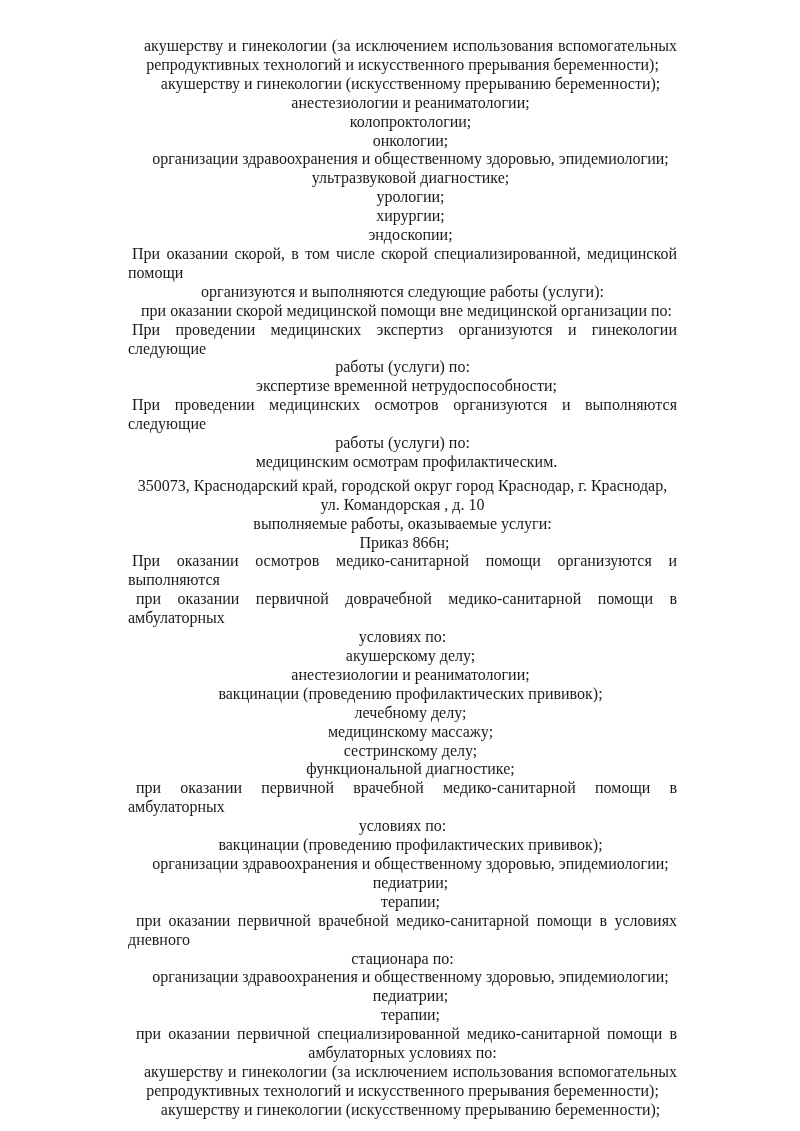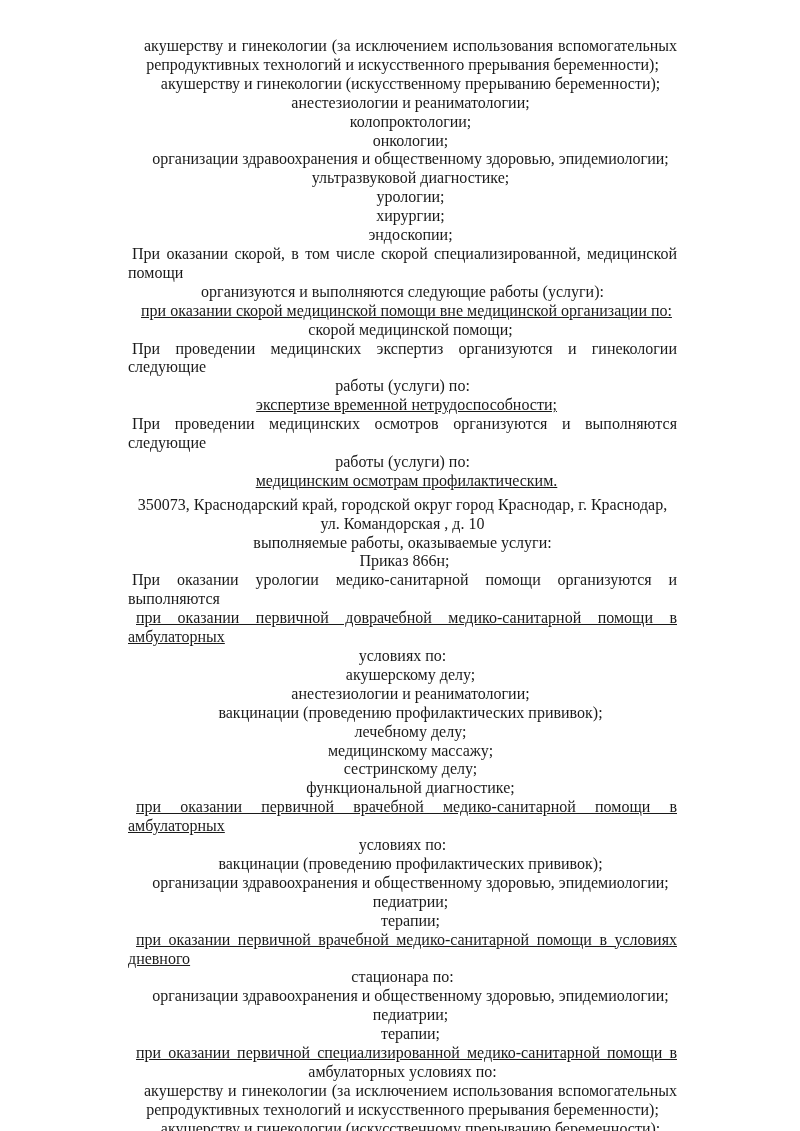--- a/index.html
+++ b/index.html
@@ -27,21 +27,21 @@
     word-spacing:normal;
   }
   
   .doc-line.just{
     text-align:justify;
     text-align-last:justify;
   }
   
   .ind-0{text-indent:0;}
   .ind-1{text-indent:4px;}
-  .ind-2{text-indent:8px;text-decoration:underline;}
+  .ind-2{text-indent:8px;}
   .ind-3{text-indent:16px;}
 </style>
 </head>
 <body>
 
 <main class="page">
   <section class="block">
       <p class="doc-line ind-3 just">акушерству и гинекологии (за исключением использования вспомогательных</p>
       <p class="doc-line ind-0">репродуктивных технологий и искусственного прерывания беременности);</p>
       <p class="doc-line ind-3">акушерству и гинекологии (искусственному прерыванию беременности);</p>
@@ -49,34 +49,33 @@
       <p class="doc-line ind-3">колопроктологии;</p>
       <p class="doc-line ind-3">онкологии;</p>
       <p class="doc-line ind-3">организации здравоохранения и общественному здоровью, эпидемиологии;</p>
       <p class="doc-line ind-3">ультразвуковой диагностике;</p>
       <p class="doc-line ind-3">урологии;</p>
       <p class="doc-line ind-3">хирургии;</p>
       <p class="doc-line ind-3">эндоскопии;</p>
       <p class="doc-line ind-1 just">При оказании скорой, в том числе скорой специализированной, медицинской помощи</p>
       <p class="doc-line ind-0">организуются и выполняются следующие работы (услуги):</p>
       <p class="doc-line ind-2">при оказании скорой медицинской помощи вне медицинской организации по:</p>
-      <p class="doc-line ind-3">скорой медицинской помощи;</p>
       <p class="doc-line ind-1 just">При проведении медицинских экспертиз организуются и гинекологии следующие</p>
       <p class="doc-line ind-0">работы (услуги) по:</p>
       <p class="doc-line ind-2">экспертизе временной нетрудоспособности;</p>
       <p class="doc-line ind-1 just">При проведении медицинских осмотров организуются и выполняются следующие</p>
       <p class="doc-line ind-0">работы (услуги) по:</p>
       <p class="doc-line ind-2">медицинским осмотрам профилактическим.</p>
     </section>
   <section class="block">
       <p class="doc-line ind-0">350073, Краснодарский край, городской округ город Краснодар, г. Краснодар,</p>
       <p class="doc-line ind-0">ул. Командорская , д. 10</p>
       <p class="doc-line ind-0">выполняемые работы, оказываемые услуги:</p>
       <p class="doc-line ind-1">Приказ 866н;</p>
-      <p class="doc-line ind-1 just">При оказании урологии медико-санитарной помощи организуются и выполняются</p>
+      <p class="doc-line ind-1 just">При оказании осмотров медико-санитарной помощи организуются и выполняются</p>
       <p class="doc-line ind-2 just">при оказании первичной доврачебной медико-санитарной помощи в амбулаторных</p>
       <p class="doc-line ind-0">условиях по:</p>
       <p class="doc-line ind-3">акушерскому делу;</p>
       <p class="doc-line ind-3">анестезиологии и реаниматологии;</p>
       <p class="doc-line ind-3">вакцинации (проведению профилактических прививок);</p>
       <p class="doc-line ind-3">лечебному делу;</p>
       <p class="doc-line ind-3">медицинскому массажу;</p>
       <p class="doc-line ind-3">сестринскому делу;</p>
       <p class="doc-line ind-3">функциональной диагностике;</p>
       <p class="doc-line ind-2 just">при оказании первичной врачебной медико-санитарной помощи в амбулаторных</p>

